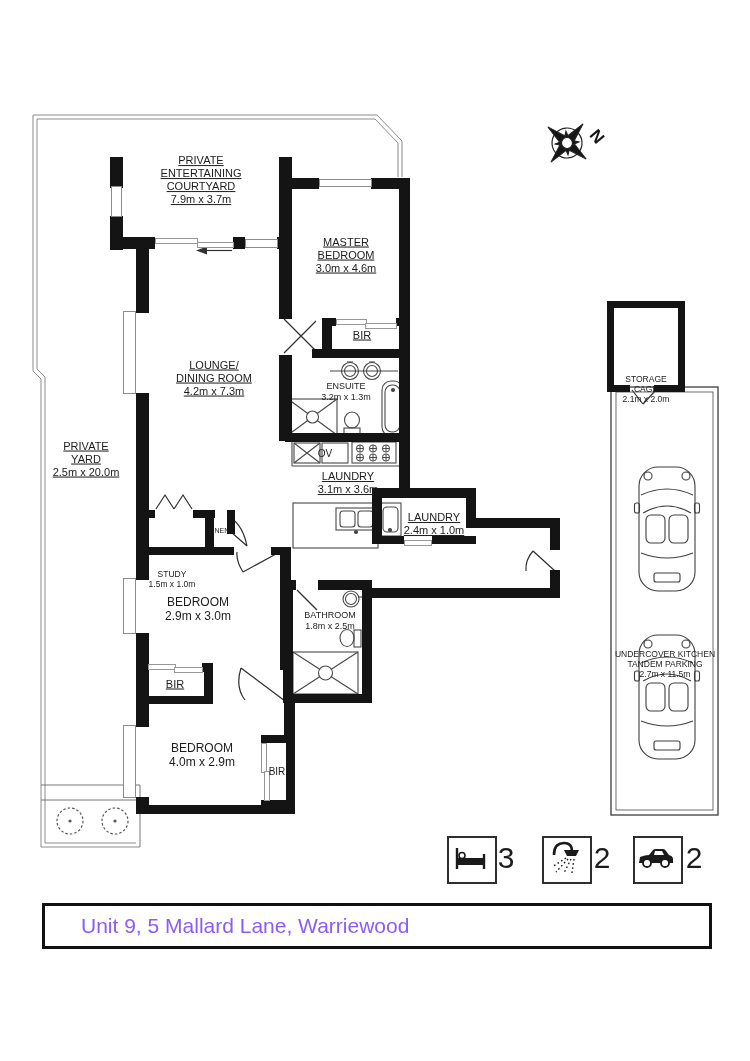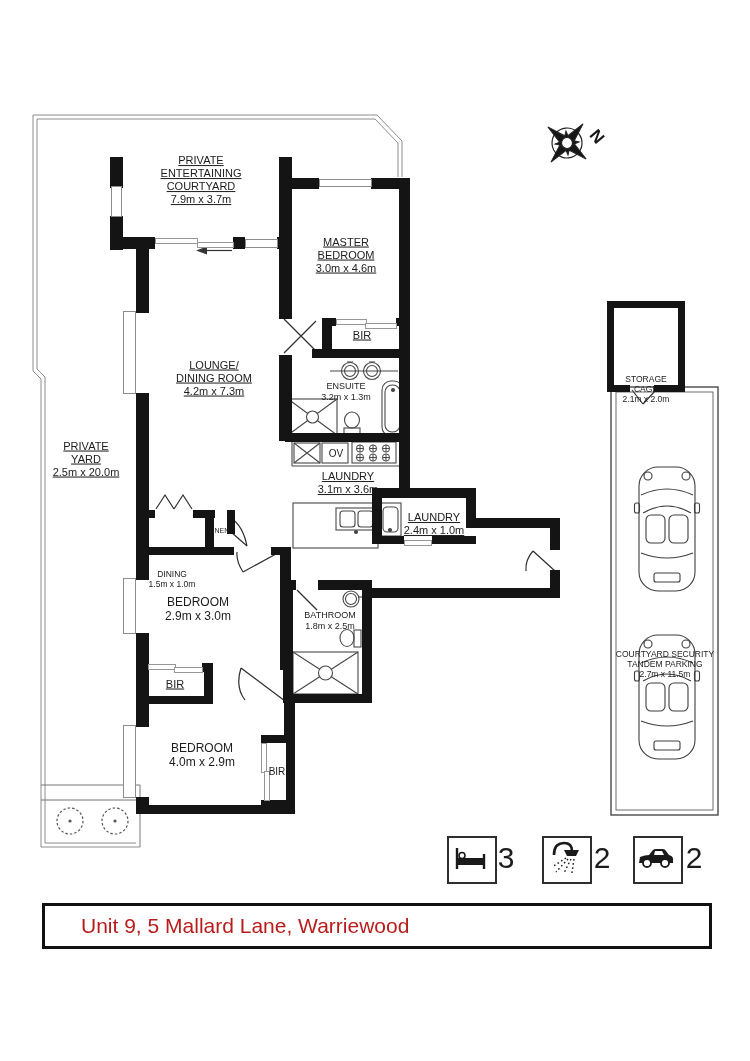--- a/index.html
+++ b/index.html
@@ -9,21 +9,21 @@
   .win{position:absolute;background:#fff;border:1px solid #8c8c8c;box-sizing:border-box;}
   .slide{position:absolute;background:#fff;border:1px solid #979797;box-sizing:border-box;}
   .lbl{position:absolute;text-align:center;line-height:1.18;white-space:nowrap;
        transform:translate(-50%,-50%);color:#1c1c1c;}
   .s12{font-size:12px;} .s11{font-size:11px;text-decoration:underline;} .s10{font-size:10px;}
   .s9{font-size:9px;} .s8{font-size:8.5px;margin-top:48px;} .s7{font-size:7px;}
   #overlay{position:absolute;left:0;top:0;width:750px;height:1061px;}
   .legend-box{position:absolute;width:46px;height:44px;border:2px solid #2e2e2e;background:#fff;}
   .legend-num{position:absolute;font-size:30px;color:#1c1c1c;transform:translate(-50%,-50%);}
   #footer{position:absolute;left:42px;top:903px;width:664px;height:40px;border:3px solid #111;background:#fff;}
-  #footer-address{position:absolute;left:36px;top:50%;transform:translateY(-50%);font-size:21px;color:#b91c1c;}
+  #footer-address{position:absolute;left:36px;top:50%;transform:translateY(-50%);font-size:21px;color:#8b5cf6;}
   #footer-disclaimer{position:absolute;left:358px;top:7px;width:300px;font-size:9.5px;line-height:13px;color:#1a1a1a;}
   .ov-label{position:absolute;font-size:10px;transform:translate(-50%,-50%);color:#222;}
 </style>
 </head>
 <body>
 
 <div id="canvas">
 
   <svg id="overlay" viewBox="0 0 750 1061">
     <defs>
@@ -259,21 +259,21 @@
   </div>
   <div class="lbl s9" style="left:346px;top:392px">
     <div>ENSUITE</div>
     <div>3.2m x 1.3m</div>
   </div>
   <div class="lbl s11" style="left:348px;top:483px">
     <div>LAUNDRY</div>
     <div>3.1m x 3.6m</div>
   </div>
   <div class="lbl s8" style="left:172px;top:531px">
-    <div>DINING</div>
+    <div>STUDY</div>
     <div>1.5m x 1.0m</div>
   </div>
   <div class="lbl s7" style="left:219px;top:531px">
     <div>LINEN</div>
   </div>
   <div class="lbl s11" style="left:434px;top:524px">
     <div>LAUNDRY</div>
     <div>2.4m x 1.0m</div>
   </div>
   <div class="lbl s12" style="left:198px;top:609px">
@@ -296,25 +296,25 @@
   </div>
   <div class="lbl s10" style="left:277px;top:772px">
     <div>BIR</div>
   </div>
   <div class="lbl s8" style="left:646px;top:341px">
     <div>STORAGE</div>
     <div>CAGE</div>
     <div>2.1m x 2.0m</div>
   </div>
   <div class="lbl s8" style="left:665px;top:616px">
-    <div>COURTYARD SECURITY</div>
+    <div>UNDERCOVER KITCHEN</div>
     <div>TANDEM PARKING</div>
     <div>2.7m x 11.5m</div>
   </div>
-  <div class="ov-label" style="left:336px;top:453px">OV</div>
+  <div class="ov-label" style="left:325px;top:453px">OV</div>
 
   <div class="legend-box" style="left:447px;top:836px">
     <svg width="42" height="40" viewBox="0 0 42 40">
       <path d="M 8,10 V 31" stroke="#1a1a1a" stroke-width="2.4" fill="none"></path>
       <rect x="8" y="20" width="27" height="7" fill="#1a1a1a"></rect>
       <circle cx="13" cy="17.5" r="3" fill="none" stroke="#1a1a1a" stroke-width="1.6"></circle>
       <path d="M 35,16 V 31" stroke="#1a1a1a" stroke-width="2.4" fill="none"></path>
     </svg>
   </div>
   <div class="legend-num" style="left:506px;top:858px">3</div>

